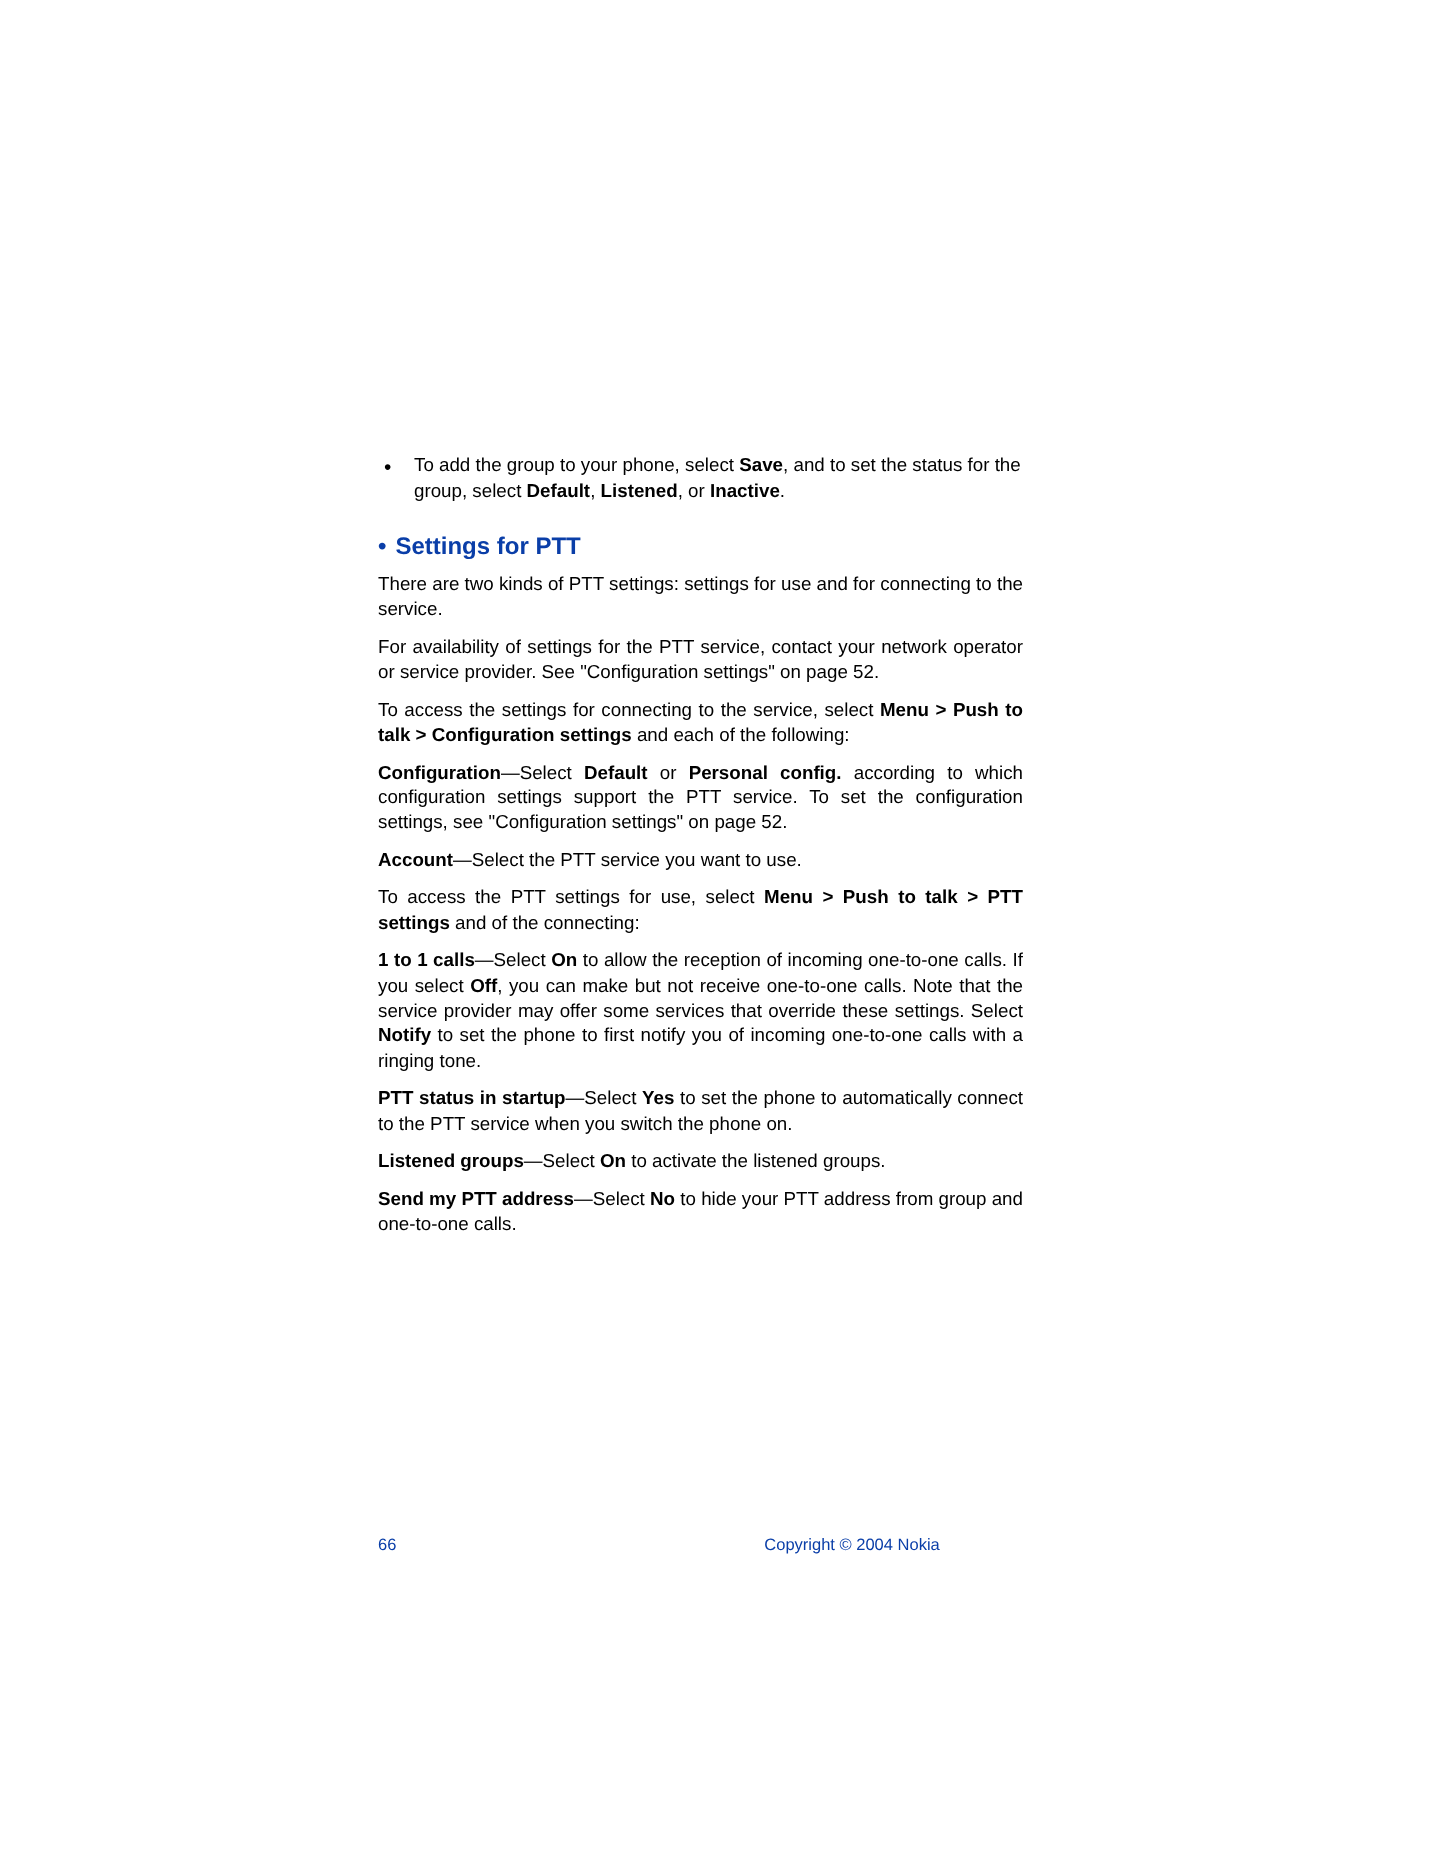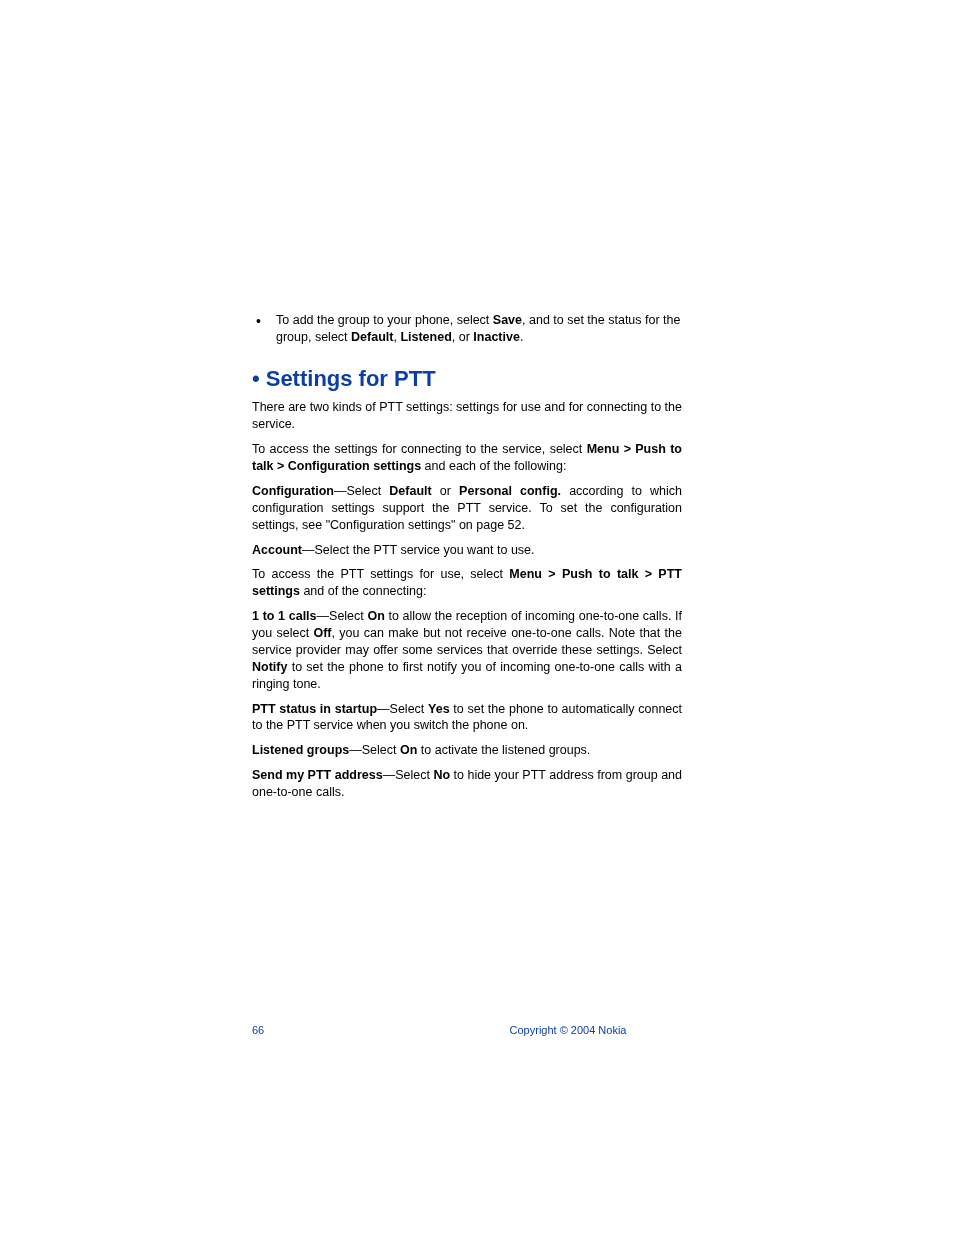--- a/index.html
+++ b/index.html
@@ -15,40 +15,40 @@
     position: relative;
   }
   .page {
     position: absolute;
     left: 252px;
     top: 302px;
     width: 430px;
   }
   ul.bullets {
     list-style: none;
-    margin: 10px 0 14px 0;
+    margin: 0 0 14px 0;
     padding: 0;
   }
   ul.bullets li {
     position: relative;
     padding-left: 24px;
     margin-bottom: 6px;
   }
   ul.bullets li::before {
     content: "•";
     position: absolute;
     left: 4px;
     top: 0;
     font-size: 14px;
   }
   h2.section {
     color: #0a3ea8;
     font-family: Verdana, Geneva, sans-serif;
     font-weight: bold;
-    font-size: 22px;
+    font-size: 16px;
     margin: 18px 0 6px 0;
   }
   h2.section .bullet {
     margin-right: 6px;
   }
   p {
     margin: 0 0 8px 0;
     text-align: justify;
   }
   b { font-weight: bold; }
@@ -77,20 +77,21 @@
 
   <ul class="bullets">
     <li>
       <span>To add the group to your phone, select </span><b>Save</b><span>, and to set the status for the group, select </span><b>Default</b><span>, </span><b>Listened</b><span>, or </span><b>Inactive</b><span>.</span>
     </li>
   </ul>
 
   <h2 class="section"><span class="bullet">•</span><span>Settings for PTT</span></h2>
 
   <p>There are two kinds of PTT settings: settings for use and for connecting to the service.</p>
+  <p>For availability of settings for the PTT service, contact your network operator or service provider. See "Configuration settings" on page 52.</p>
 
   <p>
     <span>To access the settings for connecting to the service, select </span><b>Menu &gt; Push to talk &gt; Configuration settings</b><span> and each of the following:</span>
   </p>
 
   <p>
     <b>Configuration</b><span>—Select </span><b>Default</b><span> or </span><b>Personal config.</b><span> according to which configuration settings support the PTT service. To set the configuration settings, see "Configuration settings" on page 52.</span>
   </p>
 
   <p>

